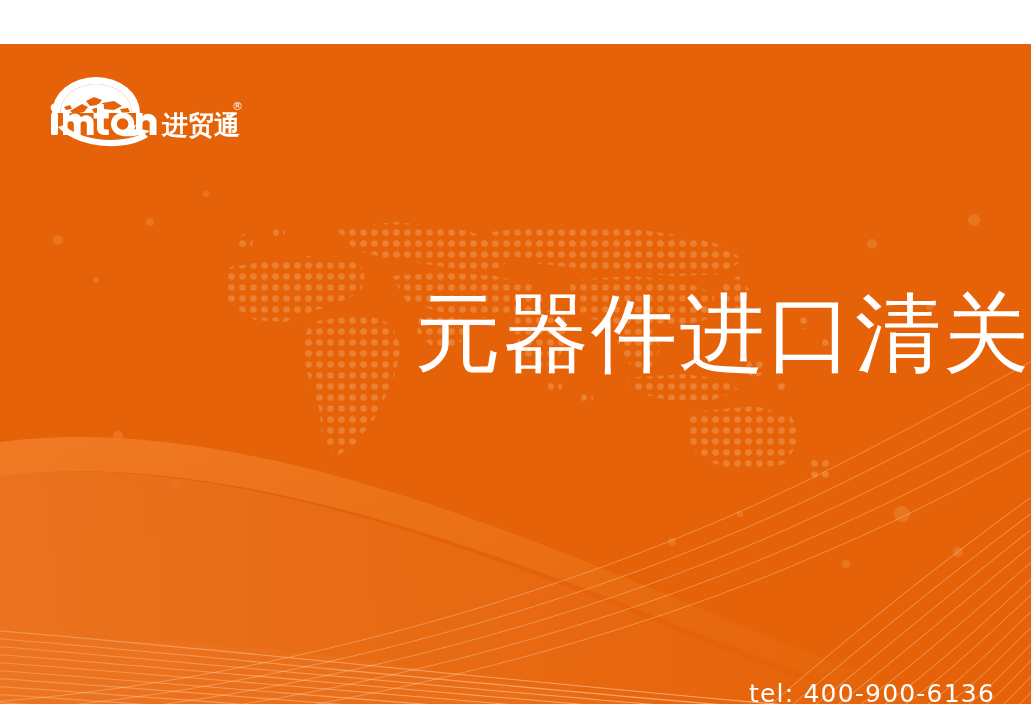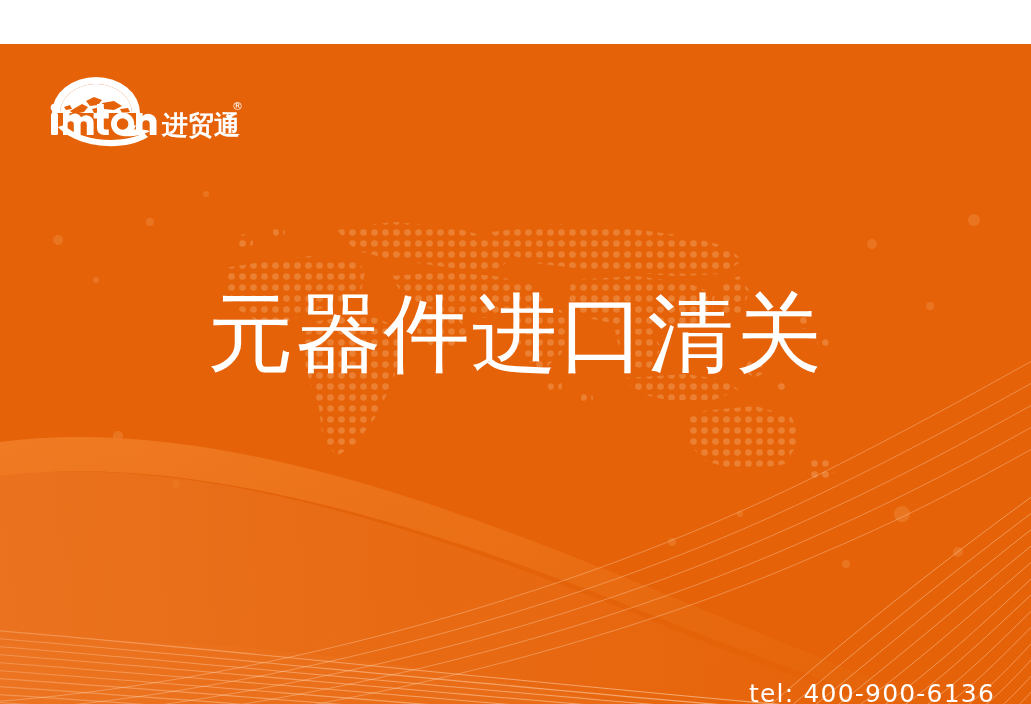--- a/index.html
+++ b/index.html
@@ -67,21 +67,21 @@
     width: 1031px;
     text-align: center;
     color: #ffffff;
     font-family: "DejaVu Sans", "Liberation Sans", sans-serif;
     font-weight: 300;
     font-size: 86px;
     line-height: 1.42;
     letter-spacing: 2px;
     white-space: nowrap;
   }
-  #headline .hl-line { display: block; }
+  #headline .hl-line { display: block; text-align: right; }
 
   
   #tel {
     position: absolute;
     right: 36px;
     top: 635px;
     color: #ffffff;
     font-family: "DejaVu Sans", "Liberation Sans", sans-serif;
     font-size: 25px;
     font-weight: 400;

